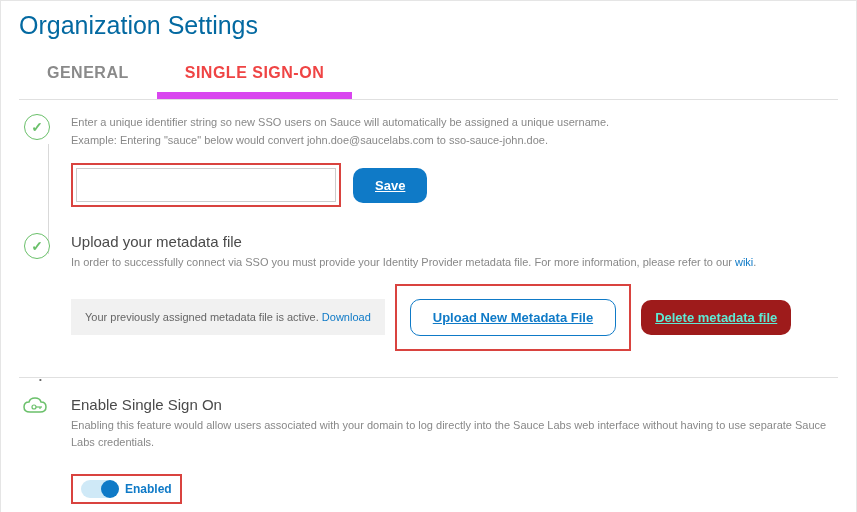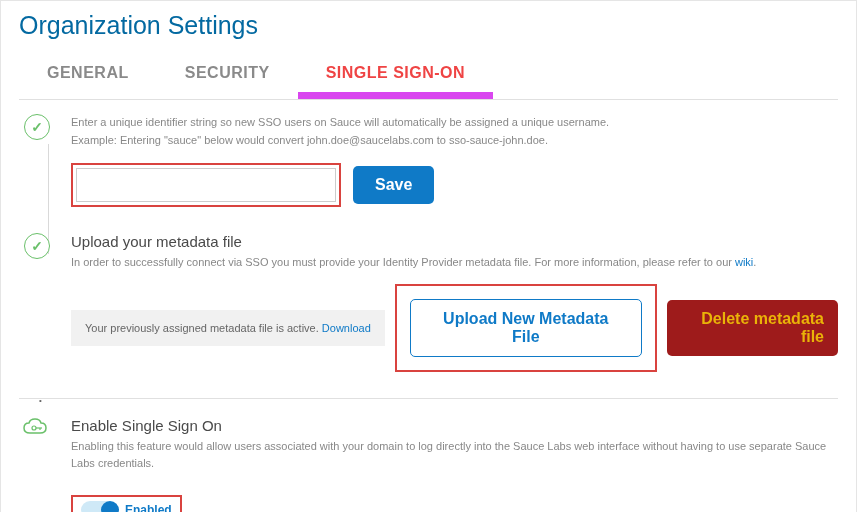--- a/index.html
+++ b/index.html
@@ -14,23 +14,23 @@
   .circle { width: 26px; height: 26px; border: 1.5px solid #6ac06a; border-radius: 50%; display: flex; align-items: center; justify-content: center; background: #fff; position: relative; z-index: 2; }
   .check { color: #6ac06a; font-size: 14px; font-weight: bold; }
   .vline { position: absolute; left: 29px; top: 30px; width: 1px; height: 110px; background: #d9d9d9; z-index: 1; }
   .sec-body { flex: 1; }
   .sec-heading { font-size: 15px; font-weight: 400; color: #4a4a4a; margin-bottom: 4px; }
   .sec-desc { font-size: 11px; color: #888; line-height: 1.6; }
   .sec-desc a { color: #0f7ac7; text-decoration: none; }
   .uis-row { display: flex; align-items: center; gap: 12px; margin-top: 14px; }
   .uis-input-wrap { border: 2px solid #d9433f; padding: 3px; }
   .uis-input { width: 260px; height: 34px; border: 1px solid #ccc; padding: 0 8px; font-size: 13px; }
-  .btn { display: inline-flex; align-items: center; justify-content: center; padding: 10px 22px; font-size: 16px; font-weight: 600; border-radius: 5px; cursor: pointer; border: none; }
+  .btn { display: inline-flex; align-items: center; justify-content: center; padding: 10px 22px; font-size: 13px; font-weight: 600; border-radius: 10px; cursor: pointer; border: none; text-decoration: underline; }
   .btn-primary { background: #0f7ac7; color: #fff; }
-  .btn-danger { background: #9e1b1b; color: #eab308; padding: 10px 14px; text-align: right; }
+  .btn-danger { background: #9e1b1b; color: #5eead4; padding: 10px 14px; text-align: right; }
   .btn-outline { background: #fff; color: #0f7ac7; border: 1px solid #0f7ac7; }
   .meta-row { display: flex; align-items: center; gap: 10px; margin-top: 12px; }
   .meta-status { background: #f1f1f1; padding: 12px 14px; font-size: 11px; color: #666; flex: 0 0 auto; }
   .meta-status .link { color: #0f7ac7; cursor: pointer; }
   .upload-wrap { border: 2px solid #d9433f; padding: 13px; }
   .divider-row { border-top: 1px solid #e0e0e0; margin: 6px 0 18px; position: relative; }
   .tiny-dot { position: absolute; left: 20px; top: -3px; font-size: 8px; color: #666; }
   .toggle-row { display: flex; align-items: center; gap: 8px; margin-top: 22px; }
   .toggle-wrap { border: 2px solid #d9433f; padding: 4px 8px; display: inline-flex; align-items: center; gap: 8px; }
   .toggle { width: 36px; height: 18px; background: #cfe9f7; border-radius: 10px; position: relative; cursor: pointer; }
@@ -41,21 +41,20 @@
   .chev { font-size: 9px; color: #0f7ac7; }
 </style>
 </head>
 <body>
 
 <div class="page">
   <h1 class="page-title">Organization Settings</h1>
 
   <div class="tabs">
     <div class="tab">GENERAL</div>
-    <div class="tab">SECURITY</div>
     <div class="tab active">SINGLE SIGN-ON</div>
   </div>
 
   <div class="section">
     <div class="vline"></div>
     <div class="icon-col">
       <div class="circle">
           <span class="check">✓</span>
         </div>
     </div>

